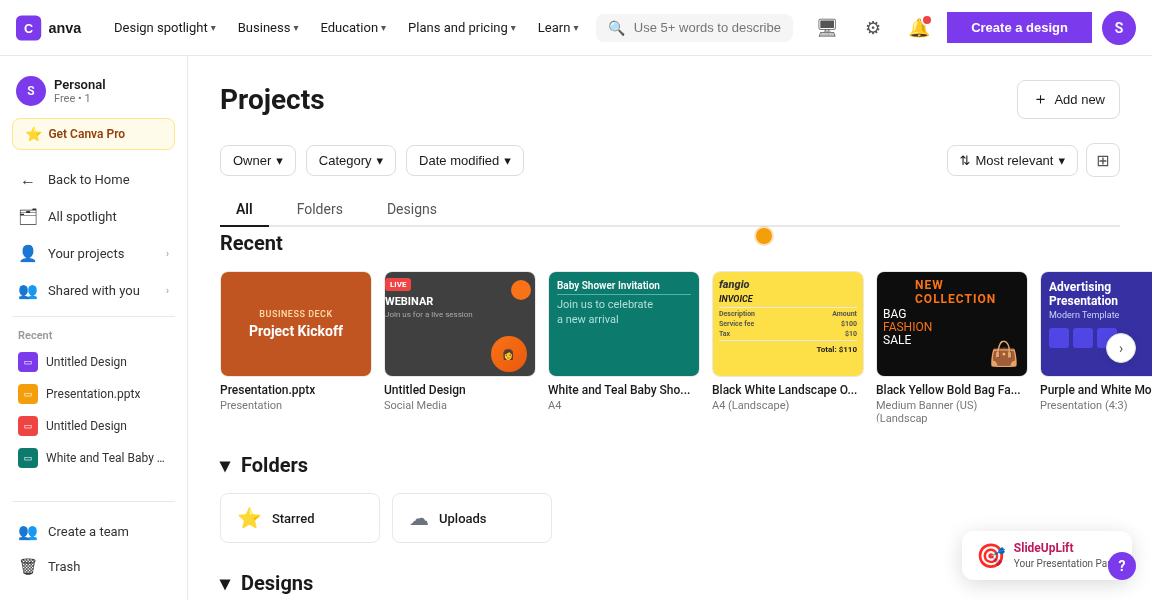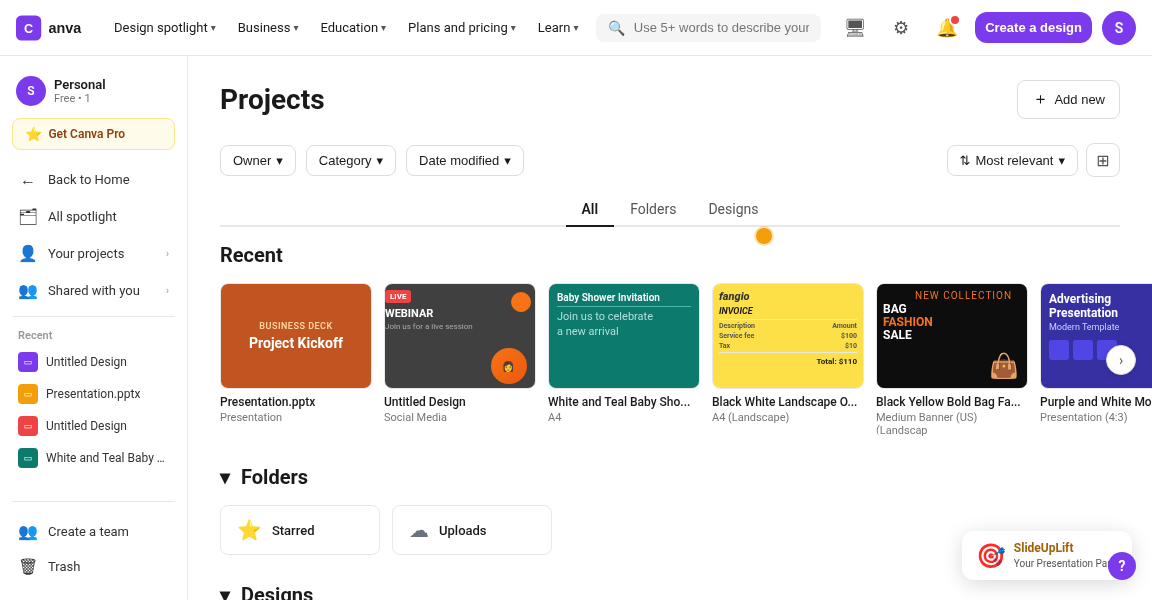--- a/index.html
+++ b/index.html
@@ -26,22 +26,22 @@
     .topnav-search input {
       border: none; background: transparent; outline: none; font-size: 13px;
       color: #555; width: 100%;
     }
     .topnav-right { display: flex; align-items: center; gap: 10px; margin-left: 8px; }
     .topnav-icon-btn {
       width: 36px; height: 36px; border-radius: 50%; display: flex; align-items: center;
       justify-content: center; cursor: pointer; color: #555; font-size: 18px;
     }
     .create-btn {
-      background: #7c3aed; color: #fff; border: none; border-radius: 12px;
-      padding: 8px 10px; font-size: 13px; font-weight: 600; cursor: pointer;
+      background: #7c3aed; color: #fff; border: none; border-radius: 0;
+      padding: 8px 24px; font-size: 13px; font-weight: 600; cursor: pointer;
       white-space: nowrap;
     }
     .user-avatar {
       width: 34px; height: 34px; border-radius: 50%; background: #7c3aed;
       display: flex; align-items: center; justify-content: center;
       color: #fff; font-size: 14px; font-weight: 600; cursor: pointer;
     }
     .notif-dot { position: relative; }
     .notif-dot::after {
       content: ''; position: absolute; top: 4px; right: 4px;
@@ -129,21 +129,21 @@
       border: 1px solid #ddd; border-radius: 8px; font-size: 13px; cursor: pointer;
       background: #fff; color: #1a1a1a;
     }
     .view-toggle {
       display: flex; align-items: center; justify-content: center;
       width: 34px; height: 34px; border: 1px solid #ddd; border-radius: 8px;
       cursor: pointer; font-size: 16px; color: #555;
     }
 
     
-    .tabs { display: flex; gap: 0; border-bottom: 2px solid #e8e8e8; margin-bottom: 16px; justify-content: center; }
+    .tabs { display: flex; gap: 12px; border-bottom: 2px solid #e8e8e8; margin-bottom: 4px; }
     .tab {
       padding: 8px 16px; font-size: 14px; cursor: pointer; color: #555;
       border-bottom: 2px solid transparent; margin-bottom: -2px;
     }
     .tab.active { color: #1a1a1a; font-weight: 600; border-bottom-color: #1a1a1a; }
 
     
     .section-title { font-size: 20px; font-weight: 700; color: #1a1a1a; margin-bottom: 16px; }
 
     
@@ -182,22 +182,22 @@
     .thumb-baby .baby-text { font-size: 11px; color: #b2dfdb; line-height: 1.4; }
 
     .thumb-invoice { background: #fde047; width: 100%; height: 100%; padding: 6px; border: none; }
     .thumb-invoice .inv-header { font-size: 9px; font-weight: 700; color: #1a1a1a; margin-bottom: 3px; font-style: italic; }
     .thumb-invoice .inv-line { height: 1px; background: #e8e8e8; margin: 2px 0; }
     .thumb-invoice .inv-row { display: flex; justify-content: space-between; font-size: 7px; color: #555; margin: 2px 0; font-weight: bold; }
     .thumb-invoice .inv-total { font-size: 8px; font-weight: 700; color: #1a1a1a; text-align: right; margin-top: 4px; }
     .thumb-invoice .inv-logo { font-size: 11px; font-weight: 800; color: #333; margin-bottom: 3px; font-style: italic; }
 
     .thumb-fashion { background: #0d0d0d; width: 100%; height: 100%; padding: 6px; position: relative; }
-    .thumb-fashion .fash-new { font-size: 10px; color: #f97316; font-weight: 400; text-transform: uppercase; letter-spacing: 1px; padding-left: 32px; }
-    .thumb-fashion .fash-title { font-size: 12px; color: #fff; font-weight: 700; line-height: 1.1; margin-top: 2px; }
+    .thumb-fashion .fash-new { font-size: 12px; color: #f97316; font-weight: 700; text-transform: uppercase; letter-spacing: 1px; padding-left: 32px; }
+    .thumb-fashion .fash-title { font-size: 12px; color: #fff; font-weight: 400; line-height: 1.1; margin-top: 2px; }
     .thumb-fashion .fash-title span { color: #f97316; }
     .thumb-fashion .fash-bag { position: absolute; right: 8px; bottom: 8px; font-size: 24px; }
 
     .thumb-adv { background: #3730a3; width: 100%; height: 100%; padding: 8px; }
     .thumb-adv .adv-title { font-size: 12px; color: #fff; font-weight: 700; }
     .thumb-adv .adv-subtitle { font-size: 9px; color: #c7d2fe; margin-top: 2px; }
     .thumb-adv .adv-boxes { display: flex; gap: 4px; margin-top: 8px; }
     .thumb-adv .adv-box { width: 20px; height: 20px; background: #4f46e5; border-radius: 3px; }
 
     
@@ -228,21 +228,21 @@
 
     
     .slideuplift-widget {
       position: fixed; bottom: 20px; right: 20px; background: #fff;
       border-radius: 12px; box-shadow: 0 4px 20px rgba(0,0,0,0.15);
       padding: 10px 14px; display: flex; align-items: center; gap: 8px;
       z-index: 100; max-width: 180px;
     }
     .slideuplift-logo { font-size: 24px; }
     .slideuplift-text { font-size: 10px; color: #555; line-height: 1.3; }
-    .slideuplift-text strong { font-size: 12px; color: #a16207; display: block; }
+    .slideuplift-text strong { font-size: 12px; color: #be185d; display: block; }
     .slideuplift-help {
       position: fixed; bottom: 20px; right: 16px; width: 28px; height: 28px;
       background: #7c3aed; border-radius: 50%; display: flex; align-items: center;
       justify-content: center; color: #fff; font-size: 14px; font-weight: 700;
       cursor: pointer; z-index: 101;
     }
   </style>
 </head>
 <body>
 

